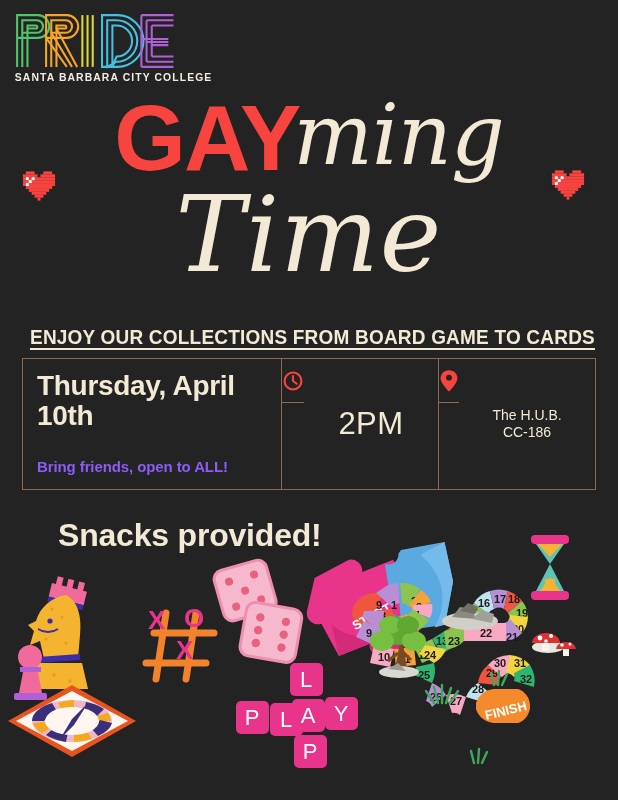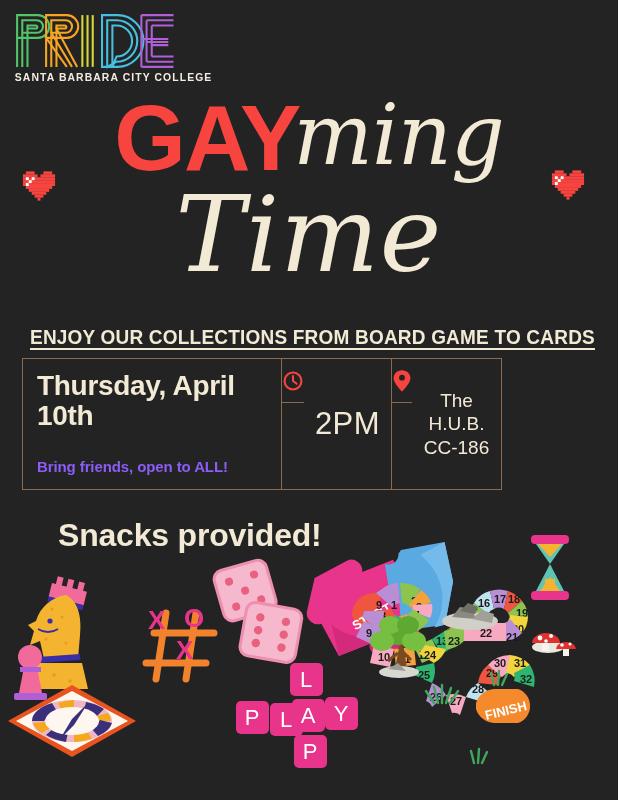--- a/index.html
+++ b/index.html
@@ -53,21 +53,21 @@
     font-family:"Liberation Sans", sans-serif;
     font-weight:700;font-size:19.5px;letter-spacing:.2px;
     color:#f3ead6;text-decoration:underline;text-underline-offset:4px;
     text-decoration-thickness:2px;
     transform:scaleX(0.975);transform-origin:left center;
     white-space:nowrap;
   }
 
   
   .table{
-    position:absolute;left:22px;top:358px;width:480px;height:132px;
+    position:absolute;left:22px;top:358px;width:574px;height:132px;
     border:1.5px solid #8b6a4d;display:flex;
   }
   .cell-date{
     width:259px;border-right:1.5px solid #8b6a4d;
     padding:12px 0 0 14px;display:flex;flex-direction:column;
     justify-content:space-between;padding-bottom:14px;
   }
   .date-main{
     font-weight:700;font-size:28px;line-height:1.06;color:#f3ead6;
     letter-spacing:-.3px;
@@ -79,21 +79,21 @@
   .col.mid{border-right:1.5px solid #8b6a4d;}
   .icon-row{
     height:44px;border-bottom:1.5px solid #8b6a4d;
     display:flex;align-items:center;justify-content:center;
   }
   .val-row{
     flex:1;display:flex;align-items:center;justify-content:center;
     text-align:center;color:#f3ead6;
   }
   .val-time{font-size:31px;font-weight:400;letter-spacing:.5px;}
-  .val-loc{font-size:19px;line-height:1.22;font-weight:400;}
+  .val-loc{font-size:14px;line-height:1.22;font-weight:400;}
 
   
   .snacks{
     position:absolute;left:58px;top:517px;
     font-weight:700;font-size:32px;color:#f3ead6;letter-spacing:-.2px;
   }
 
   
   .art{position:absolute;left:0;top:525px;width:618px;height:275px;}
   .art svg{display:block;}

